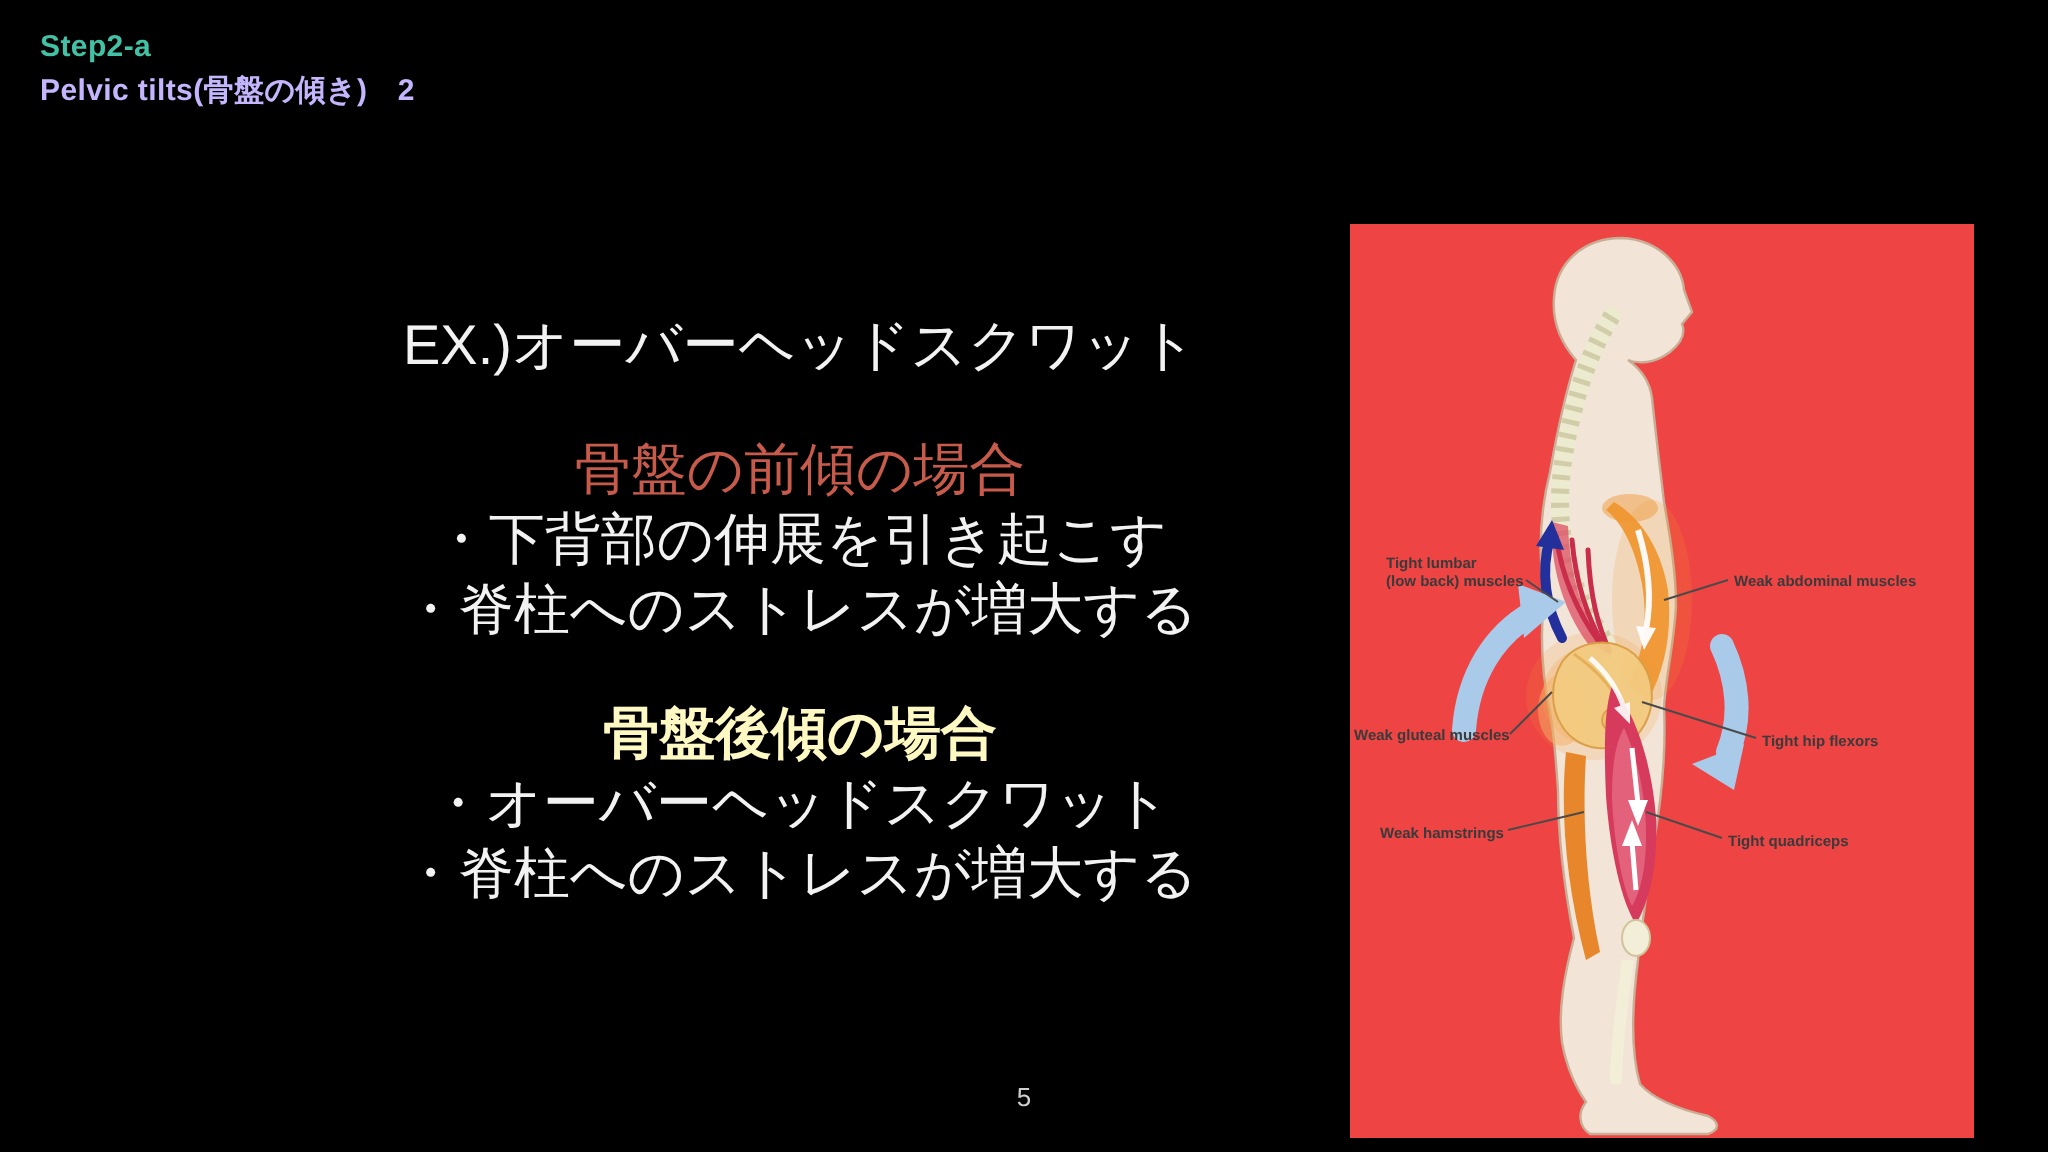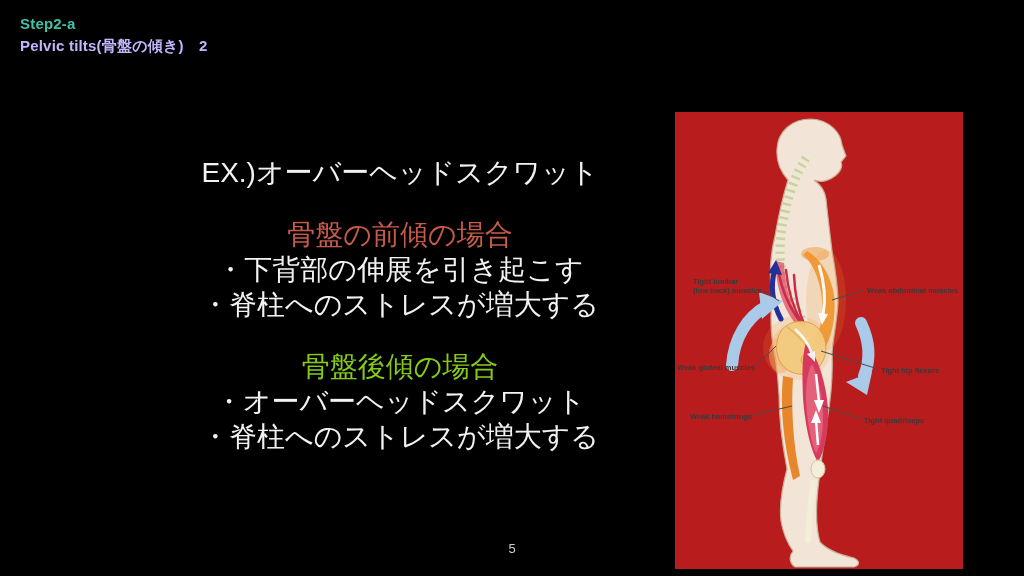--- a/index.html
+++ b/index.html
@@ -18,22 +18,22 @@
     position:absolute; left:0; top:155px; width:800px;
     text-align:center; color:#F2F2F2;
     font-size:28px; line-height:35px; font-weight:400;
   }
   .section { margin-top:27px; }
   .page-number {
     position:absolute; left:0; top:541px; width:1024px;
     text-align:center; font-size:13px; color:#CFCFCF;
   }
   .figure {
-    position:absolute; left:675px; top:112px; width:288px; height:457px;
-    background:#b91c1c;
+    position:absolute; left:675px; top:112px; width:312px; height:457px;
+    background:#ef4444;
   }
   .figure svg { display:block; width:288px; height:457px; }
   .fig-label {
     font-family:"Liberation Sans","DejaVu Sans",sans-serif;
     font-size:7.5px; font-weight:600; fill:#3A3A3A;
   }
 </style>
 </head>
 <body>
 
@@ -47,21 +47,21 @@
   <div class="content">
     <div class="line">EX.)オーバーヘッドスクワット</div>
 
     <div class="section">
       <div class="line" style="color: rgb(198, 90, 75);">骨盤の前傾の場合</div>
       <div class="line">・下背部の伸展を引き起こす</div>
       <div class="line">・脊柱へのストレスが増大する</div>
     </div>
 
     <div class="section">
-      <div class="line" style="color: #84cc16;">骨盤後傾の場合</div>
+      <div class="line" style="color: #fef9c3; font-weight: bold;">骨盤後傾の場合</div>
       <div class="line">・オーバーヘッドスクワット</div>
       <div class="line">・脊柱へのストレスが増大する</div>
     </div>
   </div>
 
   <div class="page-number">5</div>
 
   <div class="figure">
     <svg viewBox="0 0 288 457" xmlns="http://www.w3.org/2000/svg">
 

